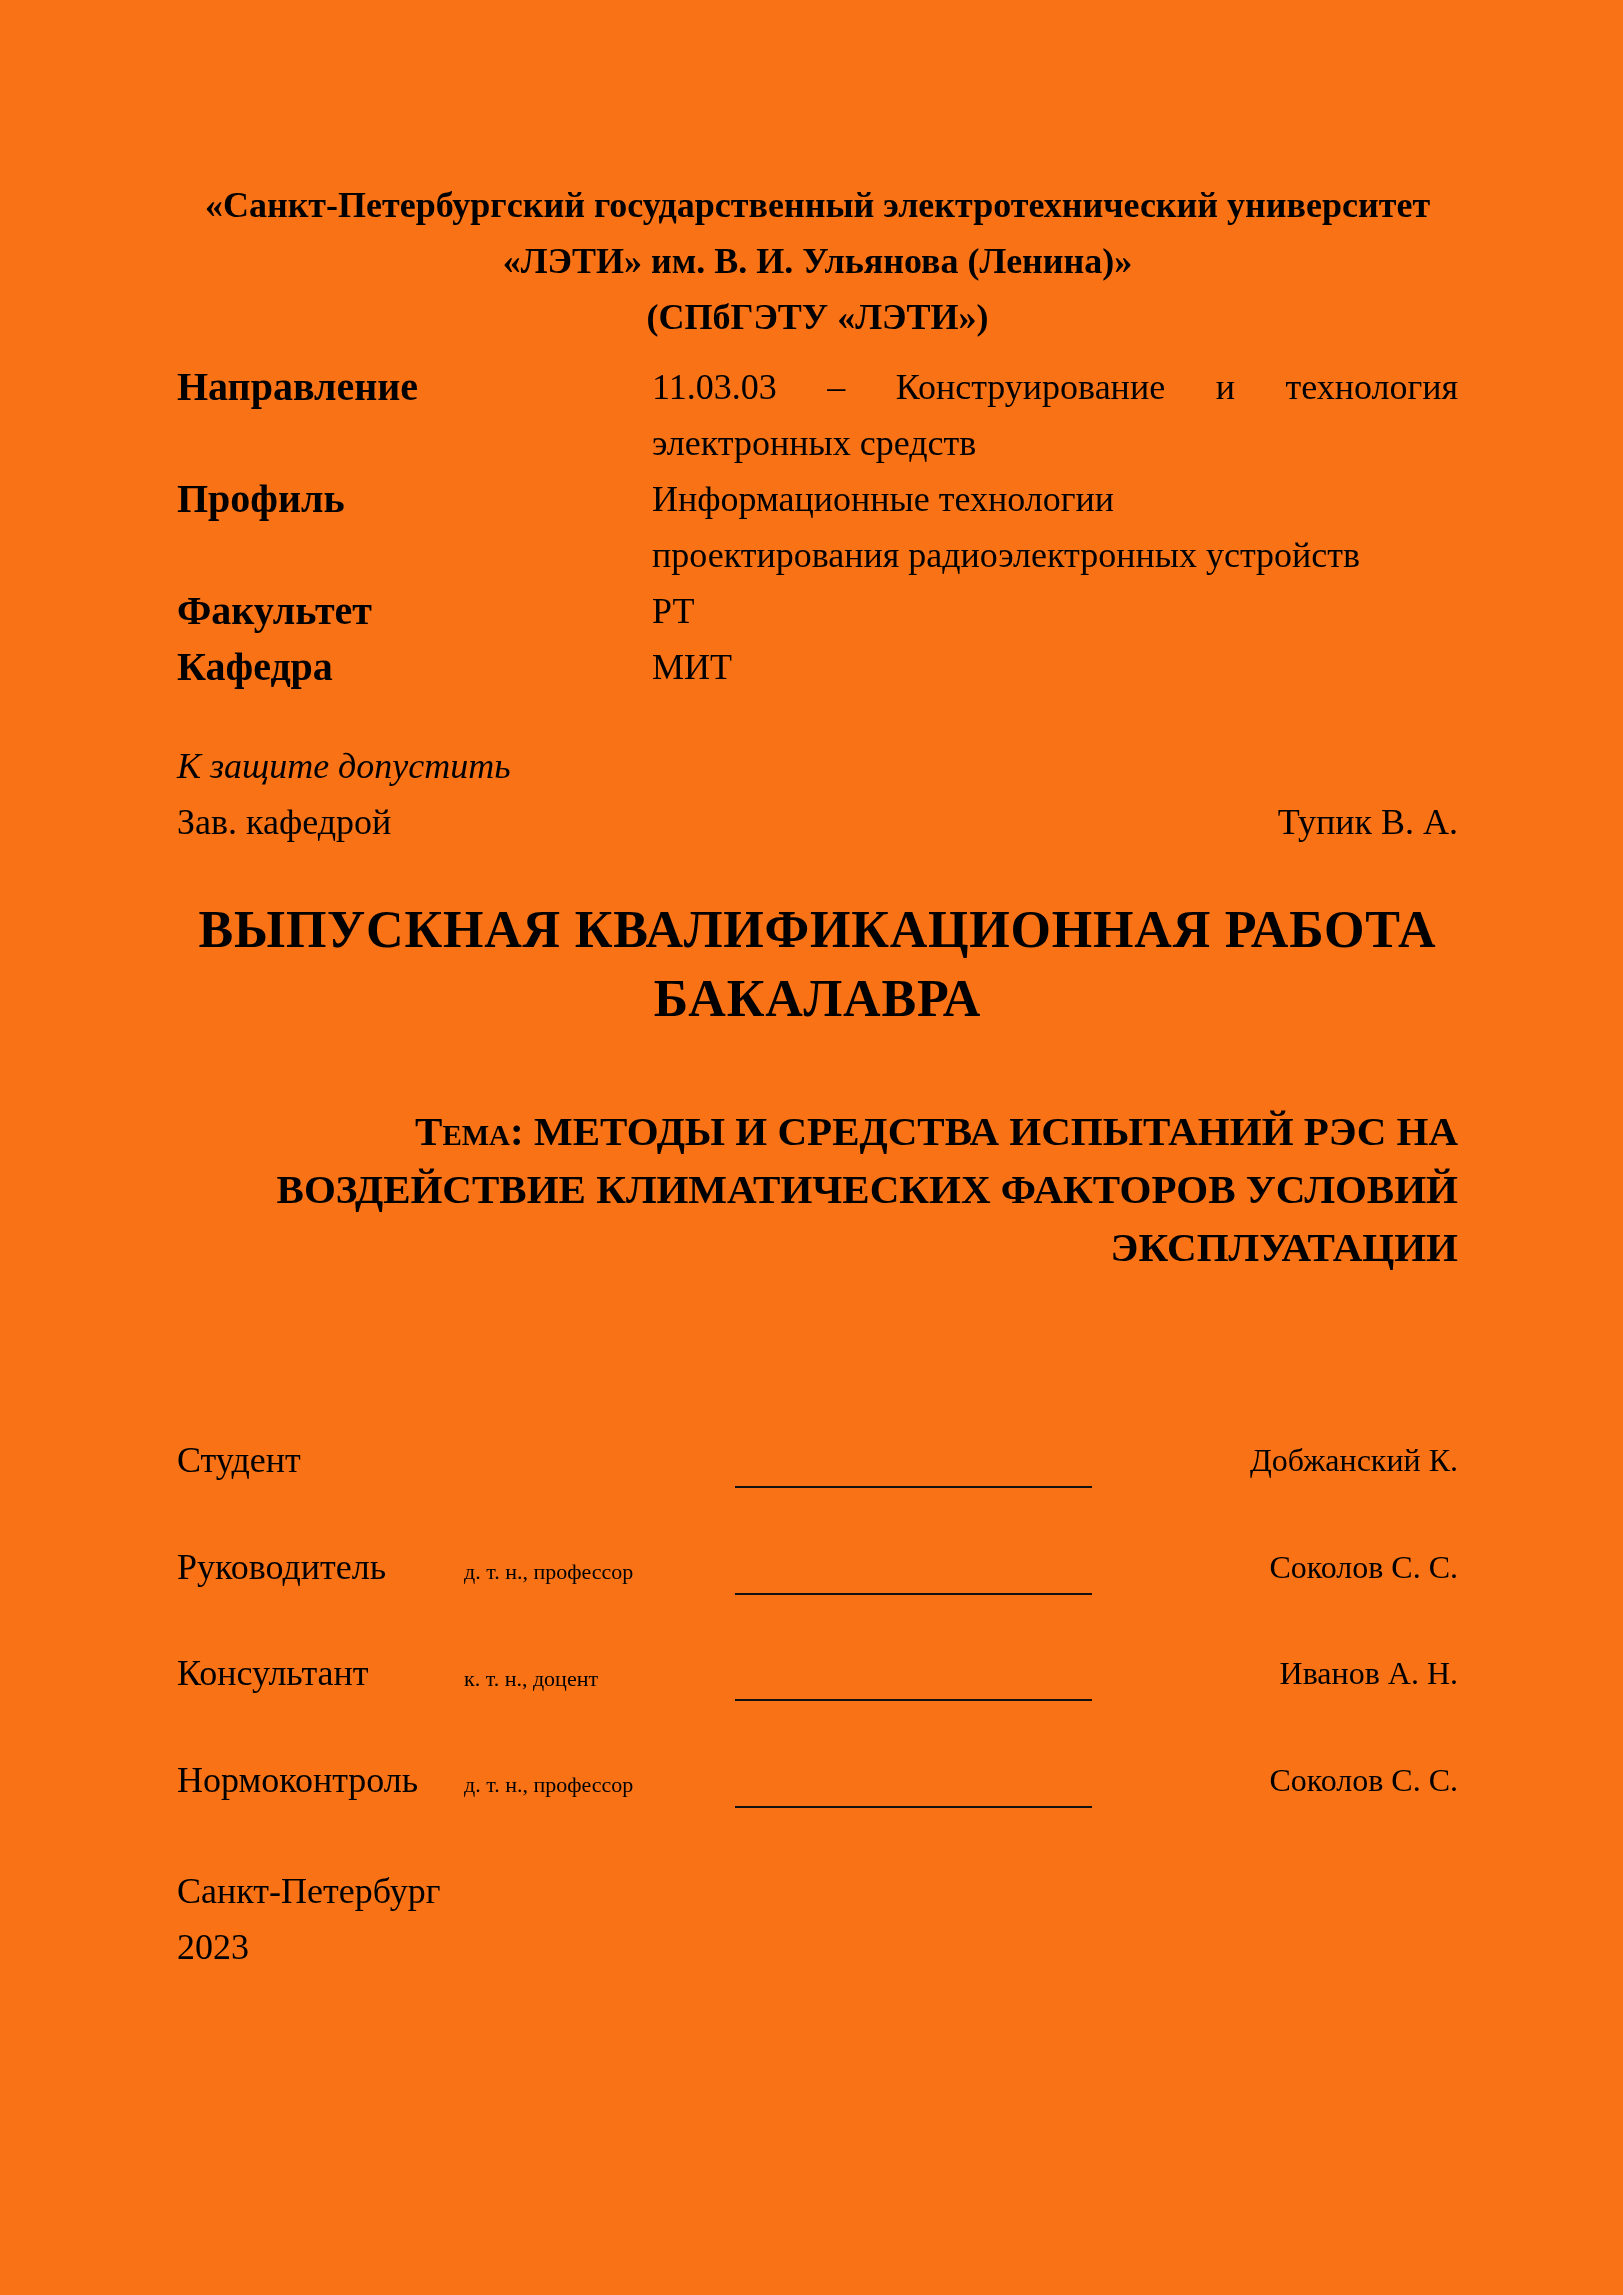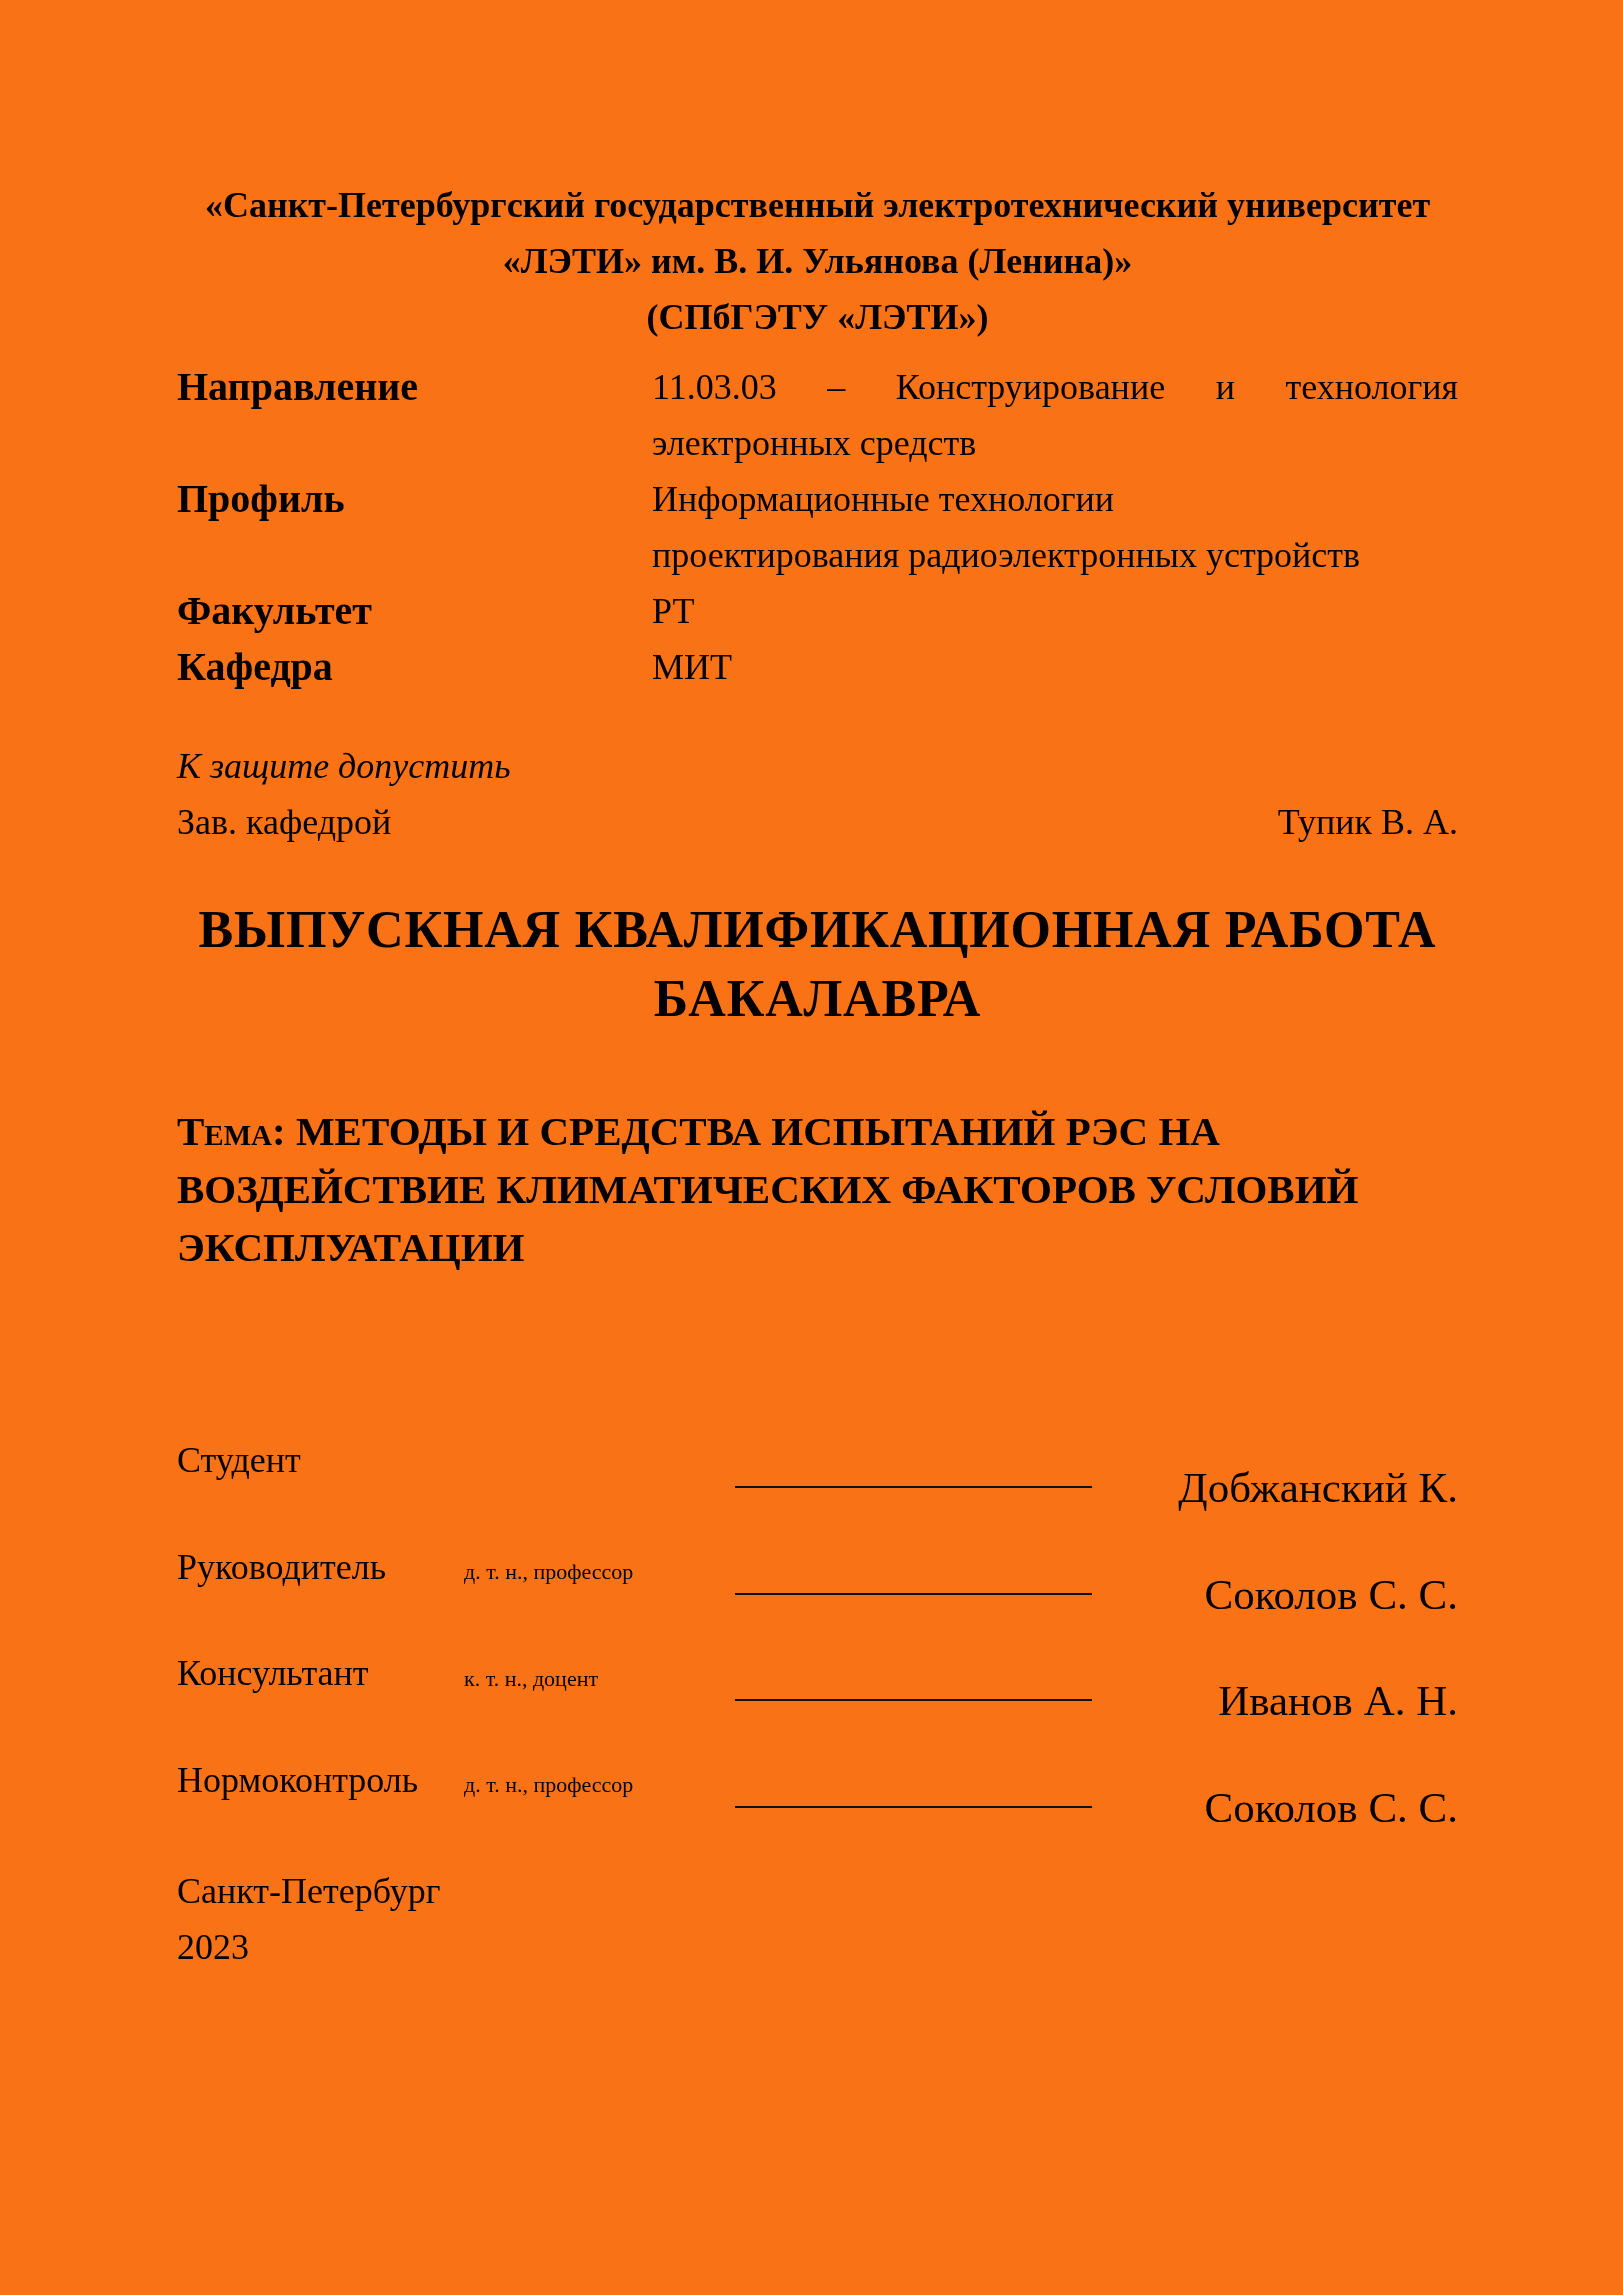--- a/index.html
+++ b/index.html
@@ -61,21 +61,21 @@
     margin-top: 45px;
     text-align: center;
     font-weight: bold;
     font-size: 52px;
     line-height: 69px;
     letter-spacing: 0.8px;
   }
   
   .theme-block {
     margin-top: 69px;
-    text-align: left;
+    text-align: right;
     font-weight: bold;
     font-size: 41px;
     line-height: 58px;
   }
   .theme-label { font-variant: small-caps; }
   
   .signatures { margin-top: 161px; }
   .sig-row {
     display: grid;
     grid-template-columns: 287px 271px 357px 1fr;
@@ -90,24 +90,23 @@
   .sig-qual {
     font-size: 22px;
     line-height: 41px;
     padding-top: 7.9px;
   }
   .sig-line {
     height: 49px;
     border-bottom: 2.4px solid #111111;
   }
   .sig-name {
-    font-size: 43px;
+    font-size: 32px;
     line-height: 47px;
     text-align: right;
-    margin-top: 27px;
   }
   
   .footer {
     text-align: left;
     font-size: 36px;
     line-height: 56px;
   }
 </style>
 </head>
 <body>

